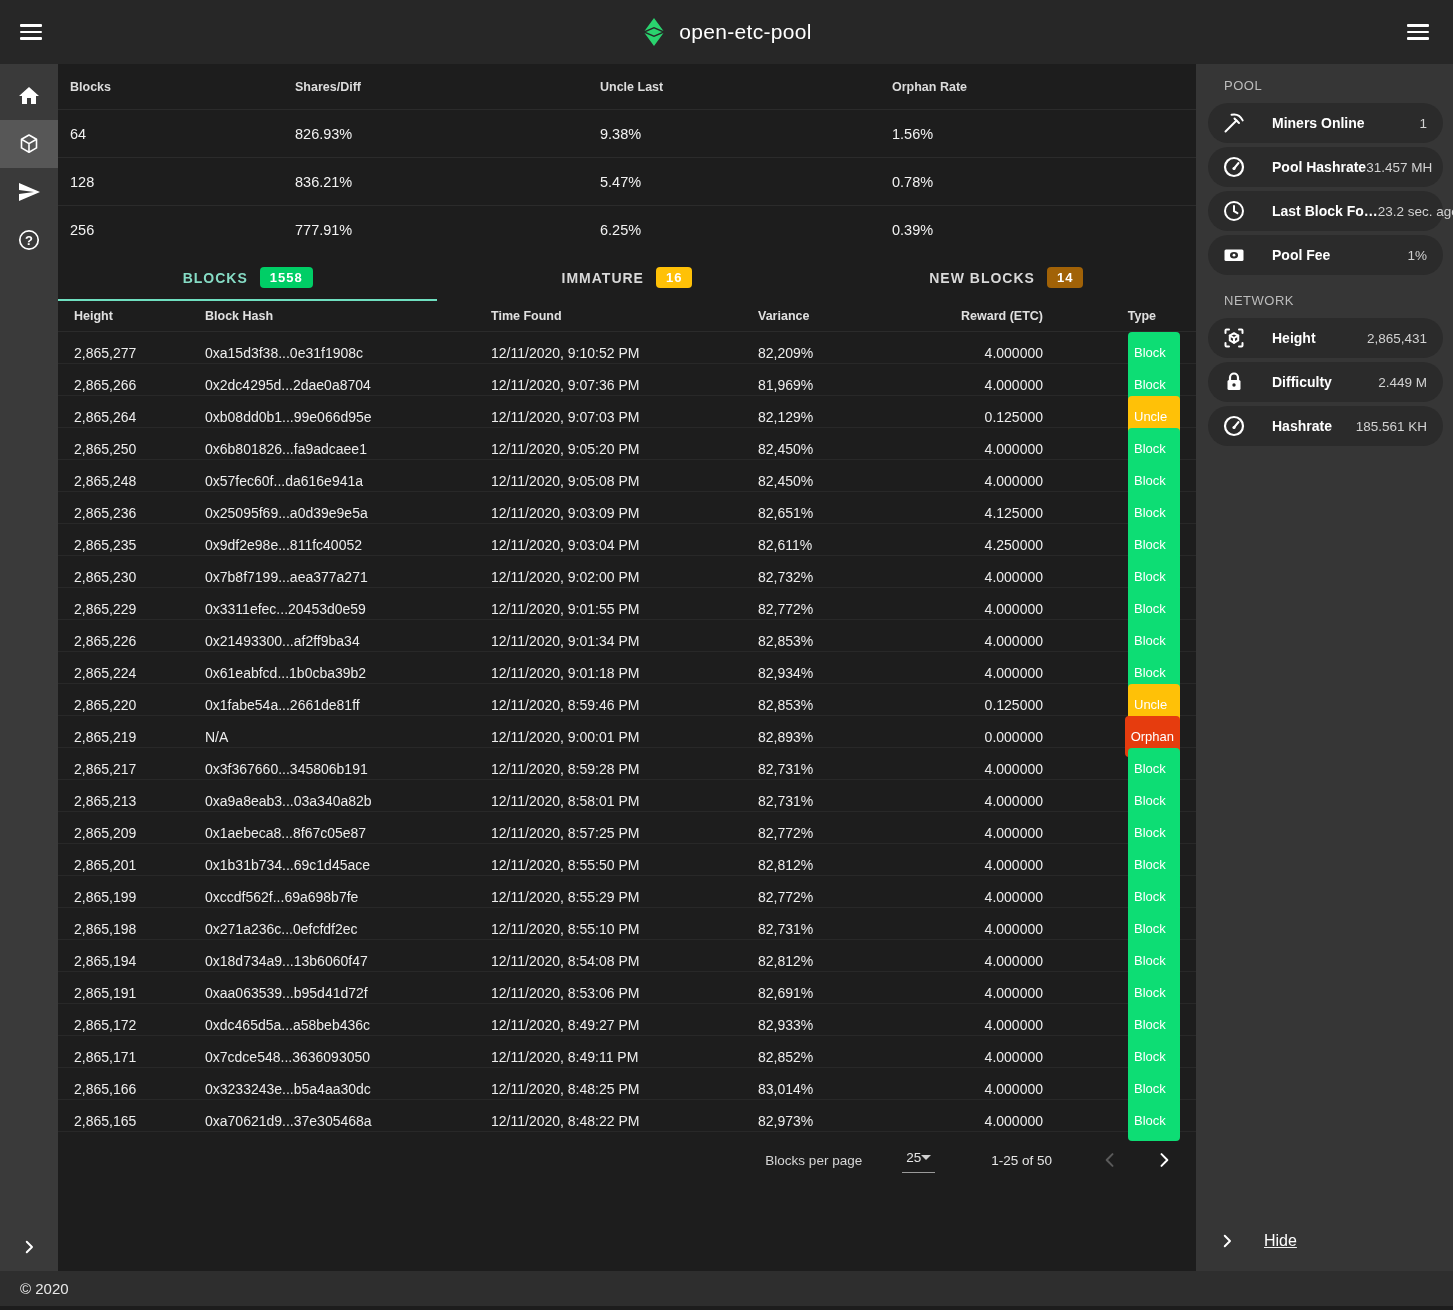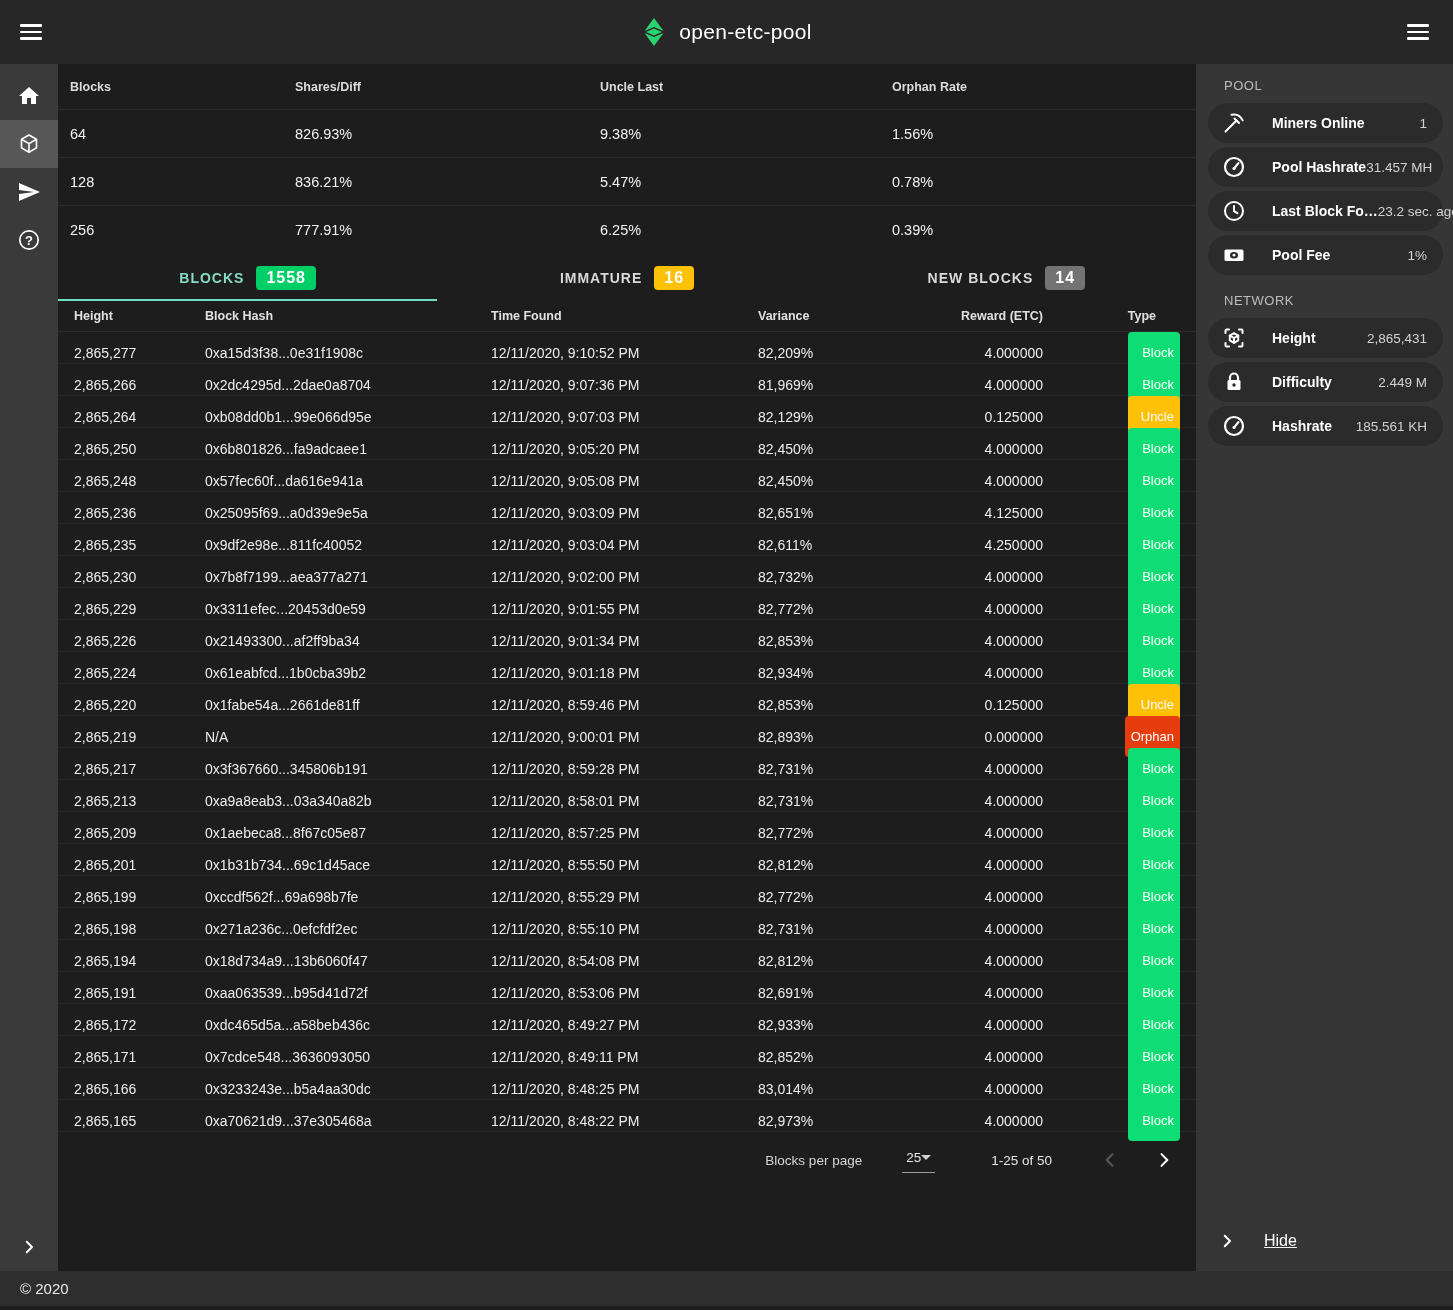--- a/index.html
+++ b/index.html
@@ -46,35 +46,35 @@
   }
   .stats-head { height:46px; font-size:12.5px; font-weight:bold; color:#dcdcdc;
     border-bottom:1px solid #2b2b2b; }
   .stats-row { height:48px; font-size:14.5px; color:#f2f2f2; border-bottom:1px solid #2b2b2b; }
   .stats-row:last-child { border-bottom:none; }
 
   .tabstrip { height:47px; display:flex; position:relative; }
   .tab { flex:1; display:flex; align-items:center; justify-content:center; gap:12px;
     cursor:pointer; font-size:14px; letter-spacing:1px; color:#d9d9d9; font-weight:bold; }
   .tab.active { color:#86dcc5; }
-  .tab-badge { border-radius:4px; padding:3px 10px; font-size:16px; font-weight:bold; color:#fff; }
+  .tab-badge { border-radius:4px; padding:3px 10px; font-size:13px; font-weight:bold; color:#fff; }
   .tab-underline { position:absolute; left:0; bottom:0; width:33.333%; height:2px; background:var(--tab-accent,#6fdfc0); }
 
   .blocks-head, .block-row {
     display:grid; grid-template-columns:131px 286px 267px 140px 145px 1fr;
     align-items:center; padding-left:16px;
   }
   .blocks-head { height:31px; font-size:12.5px; font-weight:bold; color:#e0e0e0;
     border-bottom:1px solid #2b2b2b; }
   .blocks-head .c-reward { text-align:right; }
   .blocks-head .c-type { text-align:right; padding-right:40px; }
   .block-row { height:32px; font-size:14px; color:#ededed; border-bottom:1px solid #282828; cursor:pointer; }
   .cell-reward { text-align:right; }
   .cell-type { display:flex; justify-content:flex-end; padding-right:16px; }
-  .chip { min-width:52px; text-align:right; padding:13px 6px; border-radius:4px;
+  .chip { min-width:52px; text-align:left; padding:13px 6px; border-radius:4px;
     font-size:13px; color:#fff; }
   .chip-block  { background:var(--chip-block,#0ddd74); }
   .chip-uncle  { background:var(--chip-uncle,#ffc107); }
   .chip-orphan { background:var(--chip-orphan,#e63c0e); }
 
   .pagination { height:56px; display:flex; align-items:center; justify-content:flex-end;
     gap:0; padding-right:14px; font-size:13.5px; color:#e6e6e6; }
   .pp-label { color:#d6d6d6; margin-right:40px; }
   .pp-select { display:flex; align-items:center; gap:0; border-bottom:1px solid #9a9a9a;
     padding:2px 4px 7px 4px; cursor:pointer; margin-right:40px; }
@@ -205,21 +205,21 @@
   <div class="tab active">
         <span class="tab-label">BLOCKS</span>
         <span class="tab-badge" style="background: rgb(0, 206, 102);">1558</span>
       </div>
       <div class="tab">
         <span class="tab-label">IMMATURE</span>
         <span class="tab-badge" style="background: rgb(255, 193, 7);">16</span>
       </div>
       <div class="tab">
         <span class="tab-label">NEW BLOCKS</span>
-        <span class="tab-badge" style="background: #737373;">14</span>
+        <span class="tab-badge" style="background: #a16207;">14</span>
       </div>
     </section>
 
   <section>
     <div class="blocks-head" id="blocks-head">
         <span>Height</span>
         <span>Block Hash</span>
         <span>Time Found</span>
         <span>Variance</span>
         <span class="c-reward">Reward (ETC)</span>

